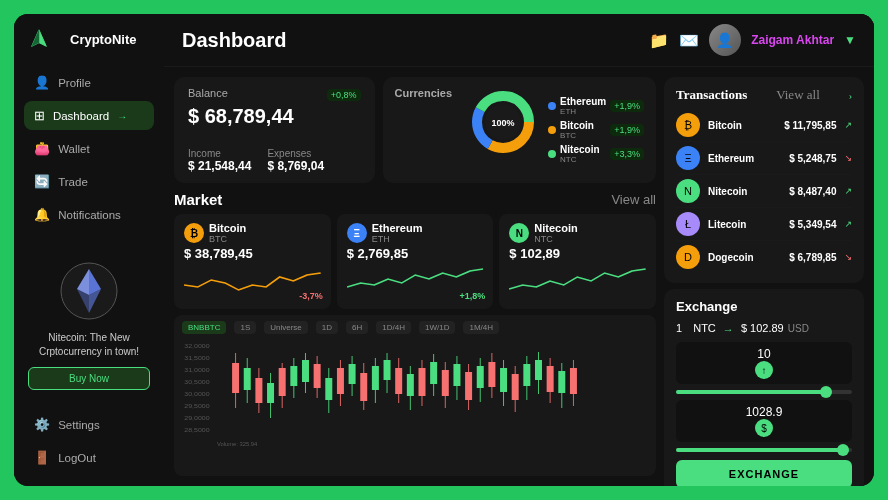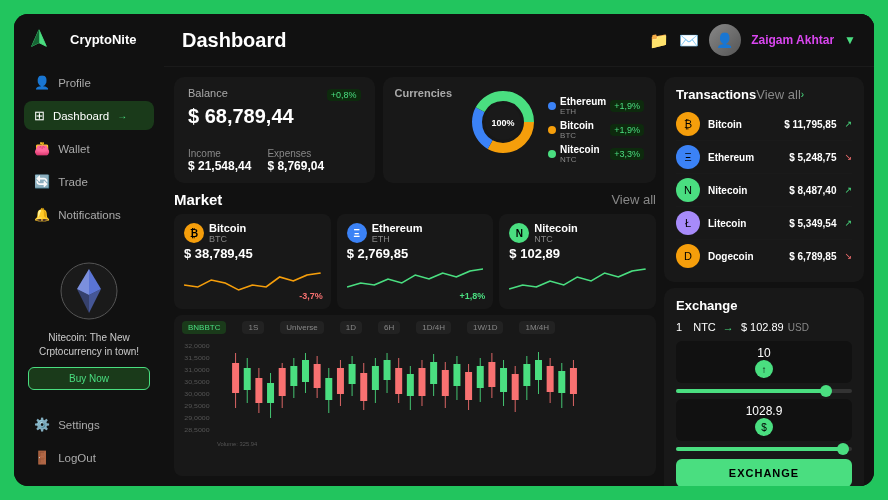--- a/index.html
+++ b/index.html
@@ -244,22 +244,23 @@
     .currency-ticker { color: #888; font-size: 8px; }
     
     .transactions-card {
       background: #181818;
       border-radius: 10px;
       padding: 10px 12px;
     }
     .card-header {
       display: flex;
       align-items: center;
-      justify-content: flex-start;
+      justify-content: space-between;
       margin-bottom: 6px;
+      font-family: Liberation Serif, serif;
     }
     .card-header-title { color: #fff; font-size: 13px; font-weight: 700; }
     .view-all { color: #888; font-size: 13px; cursor: pointer; }
     .transaction-row {
       display: flex;
       align-items: center;
       gap: 8px;
       padding: 4px 0;
       border-bottom: 1px solid #1a1a1a;
     }
@@ -332,21 +333,21 @@
     }
     
     .chart-card {
       background: #181818;
       border-radius: 8px;
       padding: 6px 8px;
       flex: 1;
     }
     .chart-header-row {
       display: flex;
-      gap: 16px;
+      gap: 8px;
       margin-bottom: 4px;
       align-items: center;
       flex-wrap: wrap;
     }
     .chart-pill {
       background: #222;
       color: #888;
       border-radius: 4px;
       padding: 2px 6px;
       font-size: 8px;

